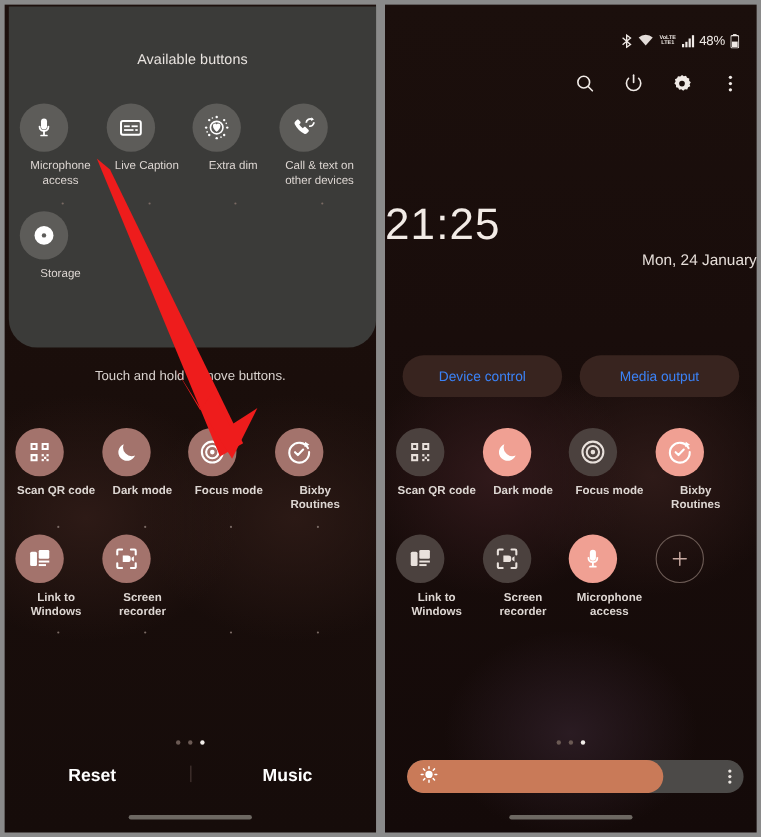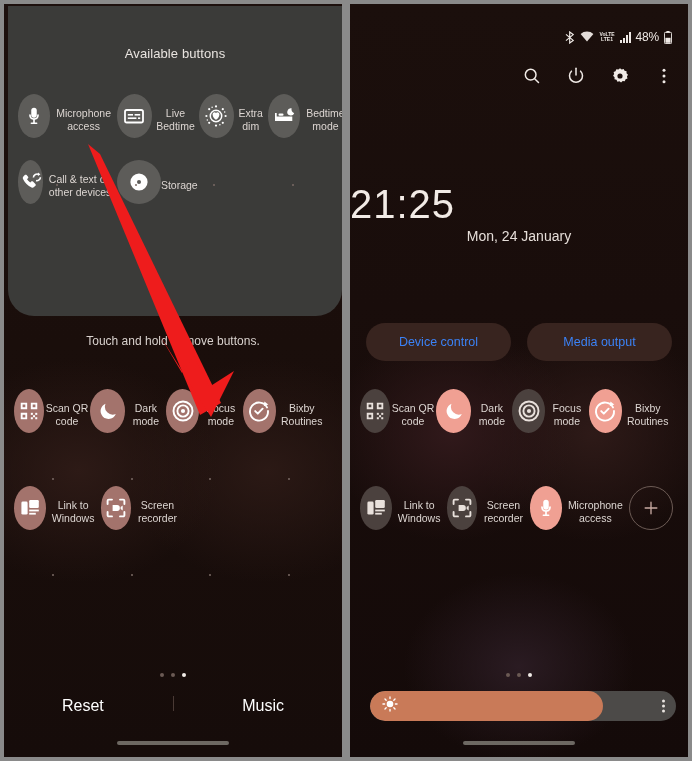--- a/index.html
+++ b/index.html
@@ -34,23 +34,23 @@
   .avail-title {
     position: absolute; top: 40px; left: 0; width: 100%;
     text-align: center; color: #e9e4e0; font-size: 13px; letter-spacing: .1px;
   }
   .grid-avail {
     position: absolute; top: 88px; left: 10px; width: 314px;
     display: grid; grid-template-columns: repeat(4, 1fr); row-gap: 22px;
   }
   .grid-main {
     position: absolute; left: 10px; width: 314px;
-    display: grid; grid-template-columns: repeat(4, 1fr); row-gap: 22px;
-  }
-  .tile { display: flex; flex-direction: row; align-items: center; }
+    display: grid; grid-template-columns: repeat(4, 1fr); row-gap: 22px; font-weight: bold;
+  }
+  .tile { display: flex; flex-direction: column; }
   .tile .circ {
     width: 44px; height: 44px; border-radius: 50%;
     display: flex; align-items: center; justify-content: center;
     position: relative;
   }
   .tile .lbl {
     margin-top: 7px; font-size: 10.5px; line-height: 12.5px;
     text-align: center; color: #ddd6d2; max-width: 74px;
   }
   .circ.grey { background: #5d5c59; }
@@ -77,21 +77,21 @@
   .pager { position: absolute; left: 0; width: 100%; display: flex;
            justify-content: center; gap: 7px; }
   .pager i { width: 4px; height: 4px; border-radius: 50%; background: #6b5a54; display:block; }
   .pager i.active { background: #f1ece8; }
 
   .footer-bar {
     position: absolute; bottom: 42px; left: 0; width: 100%;
     display: flex; align-items: center; justify-content: space-between;
     padding: 0 58px;
   }
-  .footer-bar .fbtn { color: #ffffff; font-size: 16px; font-weight: normal; margin-top: 12px; }
+  .footer-bar .fbtn { color: #ffffff; font-size: 16px; font-weight: bold; margin-top: 12px; }
   .footer-div { position: absolute; left: 50%; bottom: 46px; width: 1px; height: 15px;
                 background: #4a3a35; }
 
   .navbar {
     position: absolute; bottom: 12px; left: 50%; transform: translateX(-50%);
     width: 112px; height: 4px; border-radius: 3px; background: #6d6862;
   }
 
   
   .panel-right {
@@ -120,21 +120,21 @@
   }
   .toprow .tbtn { width: 24px; height: 24px; display: flex; align-items: center; justify-content: center; }
 
   .clock {
     position: absolute; top: 178px; left: 0; width: 100%;
     text-align: left; color: #f2ebe6;
     font-size: 40px; font-weight: 300; letter-spacing: 1px;
   }
   .date {
     position: absolute; top: 224px; left: 0; width: 100%;
-    text-align: center; color: #e6ded9; font-size: 14px;
+    text-align: right; color: #e6ded9; font-size: 14px;
   }
 
   .pillrow {
     position: absolute; top: 319px; left: 0; width: 100%;
     display: flex; justify-content: center; gap: 16px;
   }
   .pill {
     width: 145px; height: 38px; border-radius: 19px;
     background: #38241f; color: #3b82f6; font-size: 12.5px;
     display: flex; align-items: center; justify-content: center;
@@ -185,21 +185,21 @@
         <div class="tile">
           <div class="circ grey">
             <svg width="24" height="24" viewBox="0 0 24 24">
               <rect x="3" y="6" width="18" height="12.5" rx="1.8" fill="none" stroke="#fff" stroke-width="1.8"></rect>
               <rect x="5.8" y="10" width="5.2" height="1.6" fill="#fff"></rect>
               <rect x="12.6" y="10" width="5.6" height="1.6" fill="#fff"></rect>
               <rect x="5.8" y="13.4" width="8.6" height="1.6" fill="#fff"></rect>
               <rect x="16" y="13.4" width="2.2" height="1.6" fill="#fff"></rect>
             </svg>
           </div>
-          <div class="lbl">Live Bedtime</div>
+          <div class="lbl">Live Caption</div>
         </div>
 
         <div class="tile">
           <div class="circ grey">
             <svg width="26" height="26" viewBox="0 0 26 26">
               <g fill="#fff">
                 <circle cx="13" cy="3.4" r="1.1"></circle>
                   <circle cx="13" cy="22.6" r="1.1"></circle>
                 <circle cx="3.4" cy="13" r="1.1"></circle>
                   <circle cx="22.6" cy="13" r="1.1"></circle>
@@ -212,30 +212,20 @@
                 <circle cx="4.3" cy="16.9" r=".75"></circle>
                   <circle cx="21.7" cy="9.1" r=".75"></circle>
               </g>
               <path d="M13 7.3a5.7 5.7 0 1 0 0 11.4 5.7 5.7 0 0 0 0-11.4z" fill="none" stroke="#fff" stroke-width="1.5"></path>
               <path d="M9.6 11.4c0 2.4 1.9 4.4 3.4 5.4 1.5-1 3.4-3 3.4-5.4 0-1.3-1-2.1-2-2.1-.7 0-1.2.4-1.4.9-.2-.5-.7-.9-1.4-.9-1 0-2 .8-2 2.1z" fill="#fff"></path>
             </svg>
           </div>
           <div class="lbl">Extra dim</div>
         </div>
 
-        <div class="tile">
-          <div class="circ grey">
-            <svg width="24" height="24" viewBox="0 0 24 24">
-              <path fill="#fff" d="M3 9h1.7v8H3zM4.7 12.6h15.6V17H4.7z"></path>
-              <rect x="6.5" y="9.5" width="5" height="2.3" rx="1.1" fill="#fff"></rect>
-              <path fill="#fff" d="M19.6 4.3a3.6 3.6 0 1 0 2.6 4.9 4.4 4.4 0 0 1-2.6-4.9z"></path>
-            </svg>
-          </div>
-          <div class="lbl">Bedtime mode</div>
-        </div>
 
         <div class="tile">
           <div class="circ grey">
             <svg width="24" height="24" viewBox="0 0 24 24">
               <path fill="#fff" d="M7.6 5.1c-.5-.5-1.3-.5-1.8 0L4.4 6.5c-.6.6-.8 1.6-.4 2.4a19 19 0 0 0 8.6 8.6c.8.4 1.7.2 2.4-.4l1.4-1.4c.5-.5.5-1.3 0-1.8L14 11.6c-.5-.5-1.3-.5-1.8 0l-.9.9a13 13 0 0 1-3.3-3.3l.9-.9c.5-.5.5-1.3 0-1.8z"></path>
               <path fill="none" stroke="#fff" stroke-width="1.6" d="M14.4 7.6a3.6 3.6 0 0 1 5.6-2.9"></path>
               <path fill="#fff" d="M19.2 2.6l2.2 2-2.6 1.3z"></path>
               <path fill="none" stroke="#fff" stroke-width="1.6" d="M21.4 7.2a3.6 3.6 0 0 1-4.4 3.4"></path>
             </svg>
           </div>

